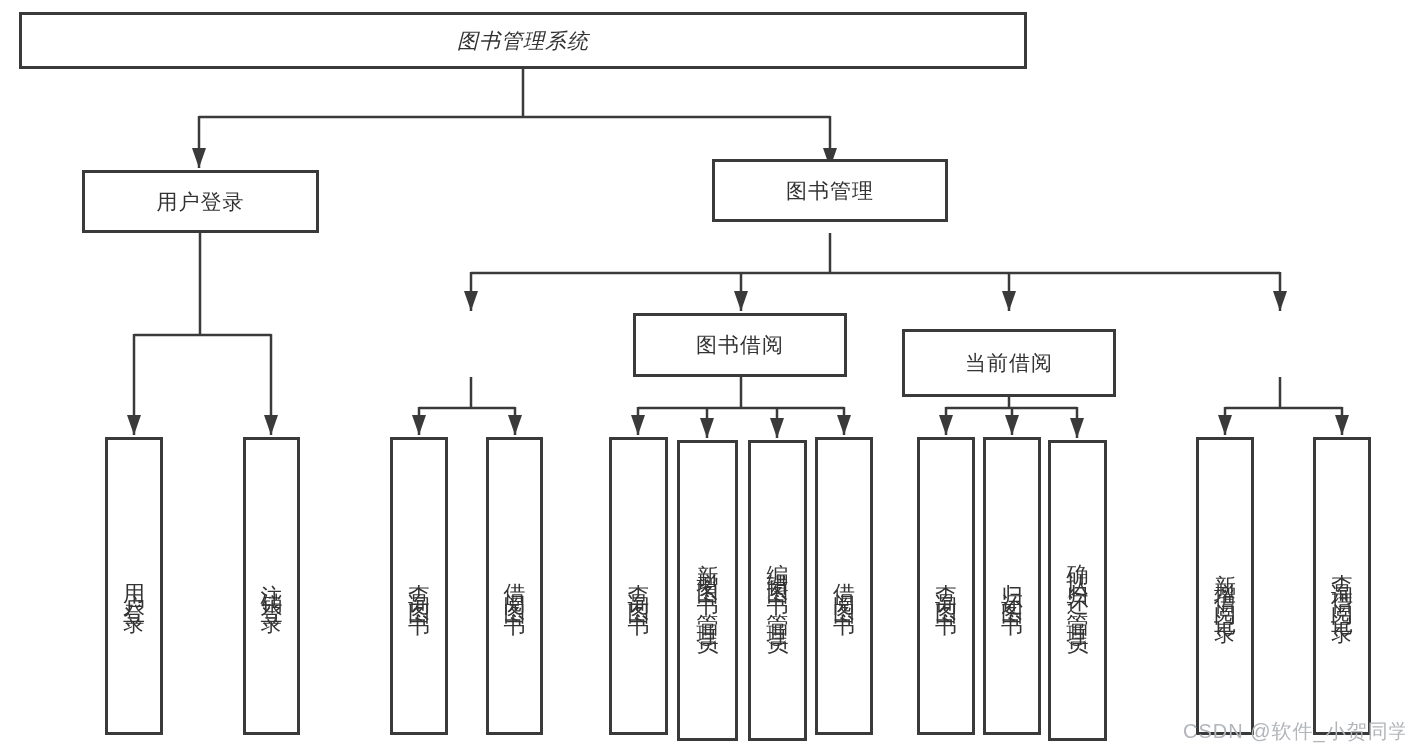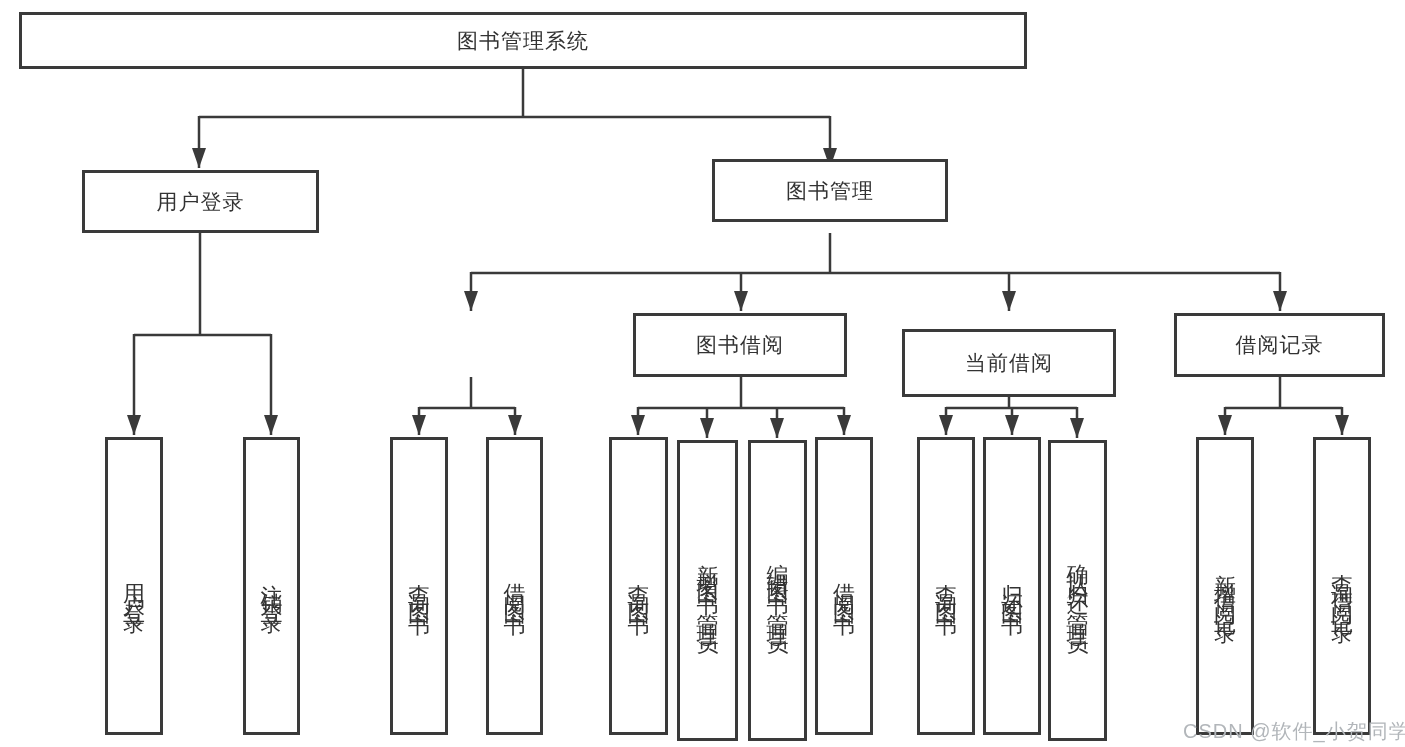--- a/index.html
+++ b/index.html
@@ -125,28 +125,27 @@
     </g>
 
     <g>
       <path d="M1280,377 V408"></path>
       <path d="M1225,408 H1342"></path>
       <path d="M1225,407 V435" marker-end="url(#arrow)"></path>
       <path d="M1342,407 V435" marker-end="url(#arrow)"></path>
     </g>
   </svg>
 
-  <div class="hbox" style="left:19px; top:12px; width:1008px; height:57px;">图书管理系统</div>
+  <div class="hbox" style="left:19px; top:12px; width:1008px; height:57px;font-style:italic;">图书管理系统</div>
 
   <div class="hbox" style="left:82px; top:170px; width:237px; height:63px;">用户登录</div>
   <div class="hbox" style="left:712px; top:159px; width:236px; height:63px;">图书管理</div>
 
   <div class="hbox" style="left:633px; top:313px; width:214px; height:64px;">图书借阅</div>
   <div class="hbox" style="left:902px; top:329px; width:214px; height:68px;">当前借阅</div>
-  <div class="hbox" style="left:1174px; top:313px; width:211px; height:64px;">借阅记录</div>
 
   <div class="vbox" style="left:105px; top:437px; width:58px; height:298px;">用户登录</div>
   <div class="vbox" style="left:243px; top:437px; width:57px; height:298px;">注销登录</div>
 
   <div class="vbox" style="left:390px; top:437px; width:58px; height:298px;">查询图书</div>
   <div class="vbox" style="left:486px; top:437px; width:57px; height:298px;">借阅图书</div>
 
   <div class="vbox" style="left:609px; top:437px; width:59px; height:298px;">查询图书</div>
   <div class="vbox" style="left:677px; top:440px; width:61px; height:301px;">新增图书（管理员）</div>
   <div class="vbox" style="left:748px; top:440px; width:59px; height:301px;">编辑图书（管理员）</div>

